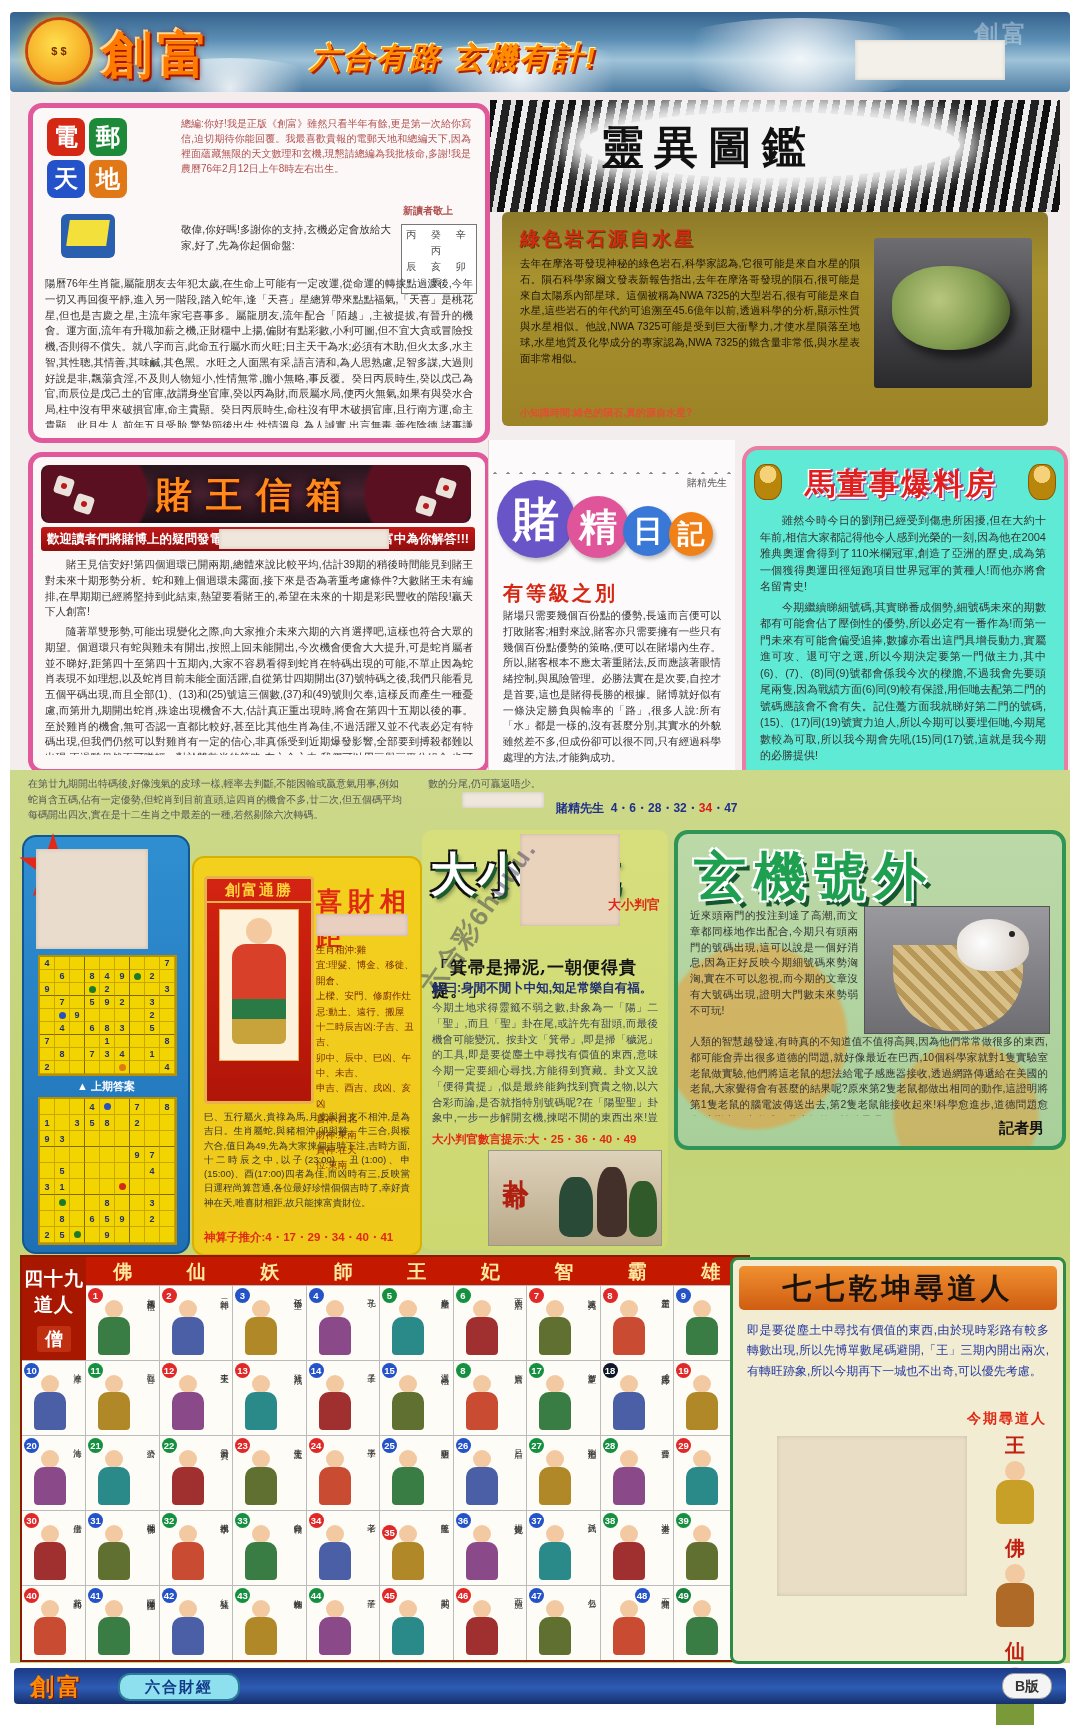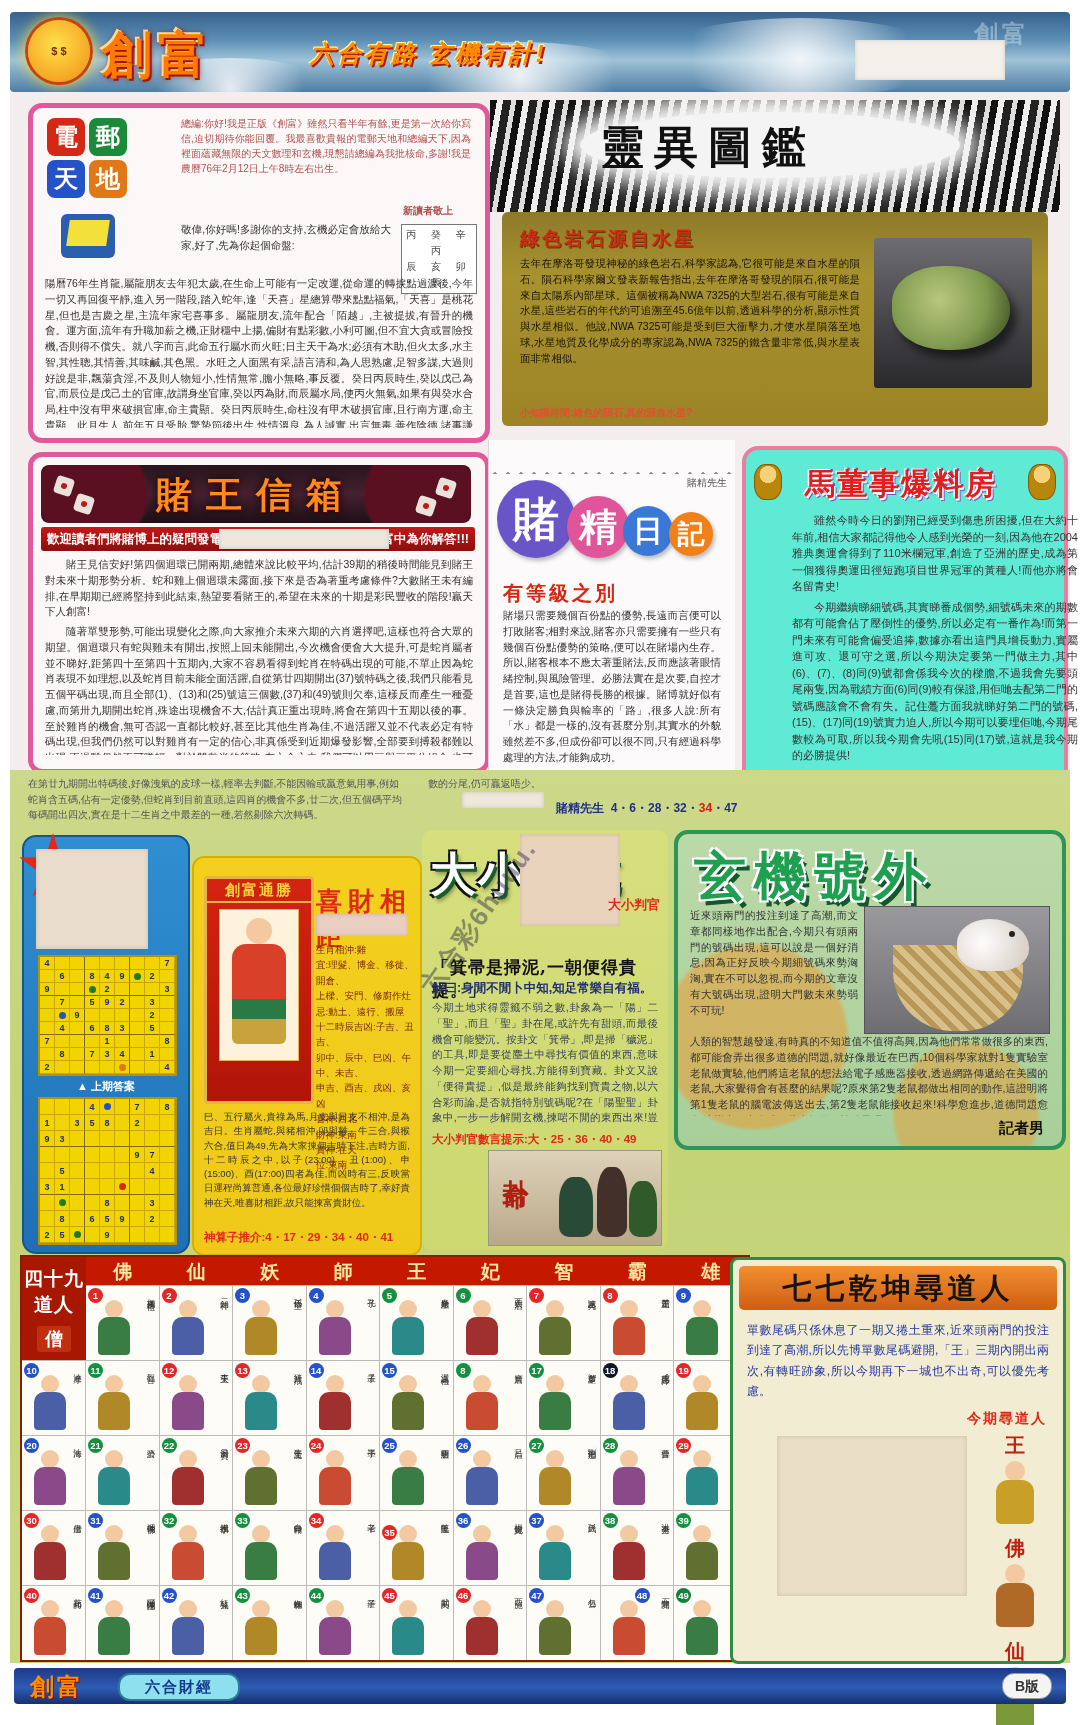--- a/index.html
+++ b/index.html
@@ -10,21 +10,21 @@
   
   #banner{left:10px;top:12px;width:1060px;height:80px;border-radius:4px;
     background:linear-gradient(180deg,#35628d 0%,#5c8fb5 35%,#9fc3d8 60%,#4f7da3 100%);overflow:hidden;}
   .cloud{position:absolute;border-radius:50%;background:radial-gradient(circle,rgba(255,255,255,.85),rgba(255,255,255,0) 70%);}
   #sun{left:18px;top:8px;width:62px;height:62px;border-radius:50%;
     background:radial-gradient(circle at 45% 40%,#ffe14d,#f5a623 70%,#d87f10);
     box-shadow:0 0 0 3px #c8420a,0 0 14px 4px rgba(255,220,60,.8);color:#7a2c00;
     font-size:11px;font-weight:bold;text-align:center;line-height:62px;}
   #brand-logo{left:92px;top:10px;font-size:50px;font-weight:900;color:#ff7a00;letter-spacing:6px;
     text-shadow:2px 2px 0 #a31500,-2px -2px 0 #ffd891,0 0 6px #7e1000;font-family:"DejaVu Serif",serif;}
-  #slogan{left:300px;top:26px;font-size:24px;font-weight:900;color:#ff8c00;letter-spacing:3px;font-style:italic;
+  #slogan{left:300px;top:26px;font-size:30px;font-weight:900;color:#ff8c00;letter-spacing:3px;font-style:italic;
     text-shadow:2px 2px 0 #b32000,-1px -1px 0 #fff6a0,1px -1px 0 #fff6a0;}
   #banner-watermark{right:40px;top:6px;font-size:24px;font-weight:900;color:rgba(255,255,255,.35);letter-spacing:4px;}
   .censor{background:#efe6dc;box-shadow:0 0 4px rgba(0,0,0,.15) inset;}
   
   #upper-bg{left:10px;top:92px;width:1060px;height:680px;background:#f4edee;}
   .pinkbox{border:5px solid #e05a9b;border-radius:14px;background:#fdf8f8;}
   
   #email-logo{display:grid;grid-template-columns:38px 38px;grid-gap:4px;}
   .elog{width:38px;height:38px;border-radius:8px;color:#fff;font-weight:900;font-size:24px;text-align:center;line-height:38px;}
   #monitor{width:54px;height:44px;background:#2a5fb0;border-radius:6px;position:relative;}
@@ -237,21 +237,21 @@
     <div class="dcirc" style="left:180px;top:72px;width:44px;height:44px;background:#f08018;font-size:27px;line-height:44px;">記</div>
     <div class="abs" style="right:8px;top:36px;font-size:10px;color:#555;">賭精先生</div>
     <div class="abs subhead-red" style="left:14px;top:140px;">有等級之別</div>
     <div class="abs txt" style="left:14px;top:168px;width:218px;height:158px;">賭場只需要幾個百份點的優勢,長遠而言便可以打敗賭客;相對來說,賭客亦只需要擁有一些只有幾個百份點優勢的策略,便可以在賭場內生存。所以,賭客根本不應太著重賭法,反而應該著眼情緒控制,與風險管理。必勝法實在是次要,自控才是首要,這也是賭得長勝的根據。賭博就好似有一條決定勝負與輸率的「路」,很多人說:所有「水」都是一樣的,沒有甚麼分別,其實水的外貌雖然差不多,但成份卻可以很不同,只有經過科學處理的方法,才能夠成功。</div>
   </div>
 
   <div class="abs" id="boss-panel" style="left:742px;top:446px;width:318px;height:392px;">
     <div class="mascot" style="left:8px;top:14px;"></div>
     <div class="mascot" style="right:8px;top:14px;"></div>
     <div class="abs" id="boss-title" style="left:30px;top:14px;width:250px;">馬董事爆料房</div>
-    <div class="abs txt" style="left:14px;top:62px;width:286px;height:316px;font-size:11px;margin-left:32px;">
+    <div class="abs txt" style="left:14px;top:62px;width:286px;height:316px;font-size:11px;">
         <p style="margin: 0px 0px 4px; text-indent: 2em;">雖然今時今日的劉翔已經受到傷患所困擾,但在大約十年前,相信大家都記得他令人感到光榮的一刻,因為他在2004雅典奧運會得到了110米欄冠軍,創造了亞洲的歷史,成為第一個獲得奧運田徑短跑項目世界冠軍的黃種人!而他亦將會名留青史!</p>
         <p style="margin: 0px 0px 4px; text-indent: 2em;">今期繼續睇細號碼,其實睇番成個勢,細號碼未來的期數都有可能會佔了壓倒性的優勢,所以必定有一番作為!而第一門未來有可能會偏受追捧,數據亦看出這門具增長動力,實屬進可攻、退可守之選,所以今期決定要第一門做主力,其中(6)、(7)、(8)同(9)號都會係我今次的樑膽,不過我會先要頭尾兩隻,因為戰績方面(6)同(9)較有保證,用佢哋去配第二門的號碼應該會不會有失。記住躉方面我就睇好第二門的號碼,(15)、(17)同(19)號實力迫人,所以今期可以要埋佢哋,今期尾數較為可取,所以我今期會先吼(15)同(17)號,這就是我今期的必勝提供!</p>
       </div>
   </div>
 
   <div class="abs" id="lower-bg"></div>
 
   <div class="abs leftover" style="left:28px;top:776px;width:380px;height:52px;">在第廿九期開出特碼後,好像洩氣的皮球一樣,輕率去判斷,不能因輸或贏意氣用事,例如蛇肖含五碼,佔有一定優勢,但蛇肖到目前直頭,這四肖的機會不多,廿二次,但五個碼平均每碼開出四次,實在是十二生肖之中最差的一種,若然剔除六次轉碼。</div>
   <div class="abs leftover" style="left:428px;top:776px;width:210px;height:20px;">數的分尾,仍可贏返唔少。</div>
   <div class="abs tips-line" style="left:556px;top:800px;">
@@ -759,21 +759,21 @@
         <span class="badge" style="background: #15803d;">49</span>
         <div class="fig" style="--c: #3a7d44;"></div>
         <span class="vname">行者武松</span>
       </div>
     </div>
 
   <div class="abs" id="seeker-panel" style="left:730px;top:1257px;width:330px;height:401px;">
     <div class="abs" id="seeker-head" style="left:6px;top:6px;width:318px;height:44px;">
       <div id="seeker-title">七七乾坤尋道人</div>
     </div>
-    <div class="abs" id="seeker-body" style="left:14px;top:60px;width:302px;height:108px;">單數尾碼只係休息了一期又捲土重來,近來頭兩門的投注到達了高潮,所以先博單數尾碼避開,「王」三期內開出兩次,有轉旺跡象,所以今期再下一城也不出奇,可以優先考慮。</div>
+    <div class="abs" id="seeker-body" style="left:14px;top:60px;width:302px;height:108px;">即是要從塵土中尋找有價值的東西,由於現時彩路有較多轉數出現,所以先博單數尾碼避開,「王」三期內開出兩次,有轉旺跡象,所以今期再下一城也不出奇,可以優先考慮。</div>
     <div class="abs censor" style="left:44px;top:176px;width:190px;height:160px;background:#e9ddc6;"></div>
     <div class="abs" id="seek-label" style="right:16px;top:150px;">今期尋道人</div>
     <div class="abs" id="seek-list" style="right:18px;top:172px;width:60px;">
         <div class="seek-item">
           <div class="seek-char">王</div>
           <div class="seek-fig" style="--c: #c8a028;"></div>
         </div>
         <div class="seek-item">
           <div class="seek-char">佛</div>
           <div class="seek-fig" style="--c: #b06a28;"></div>

